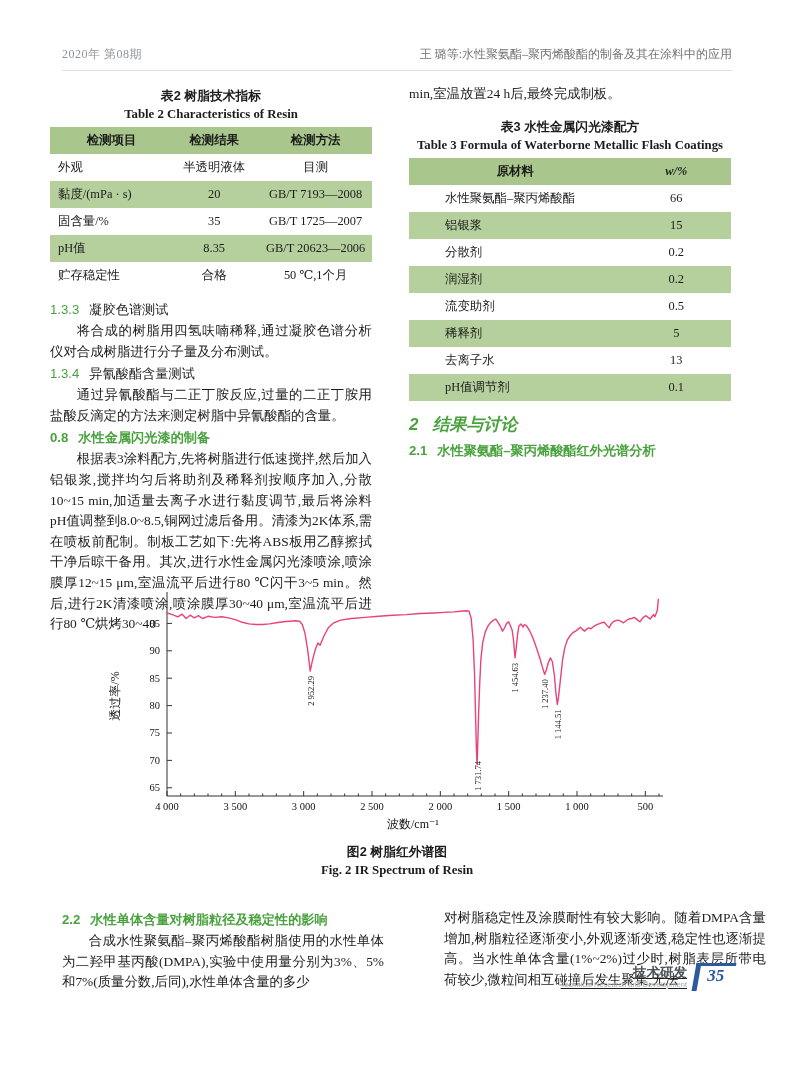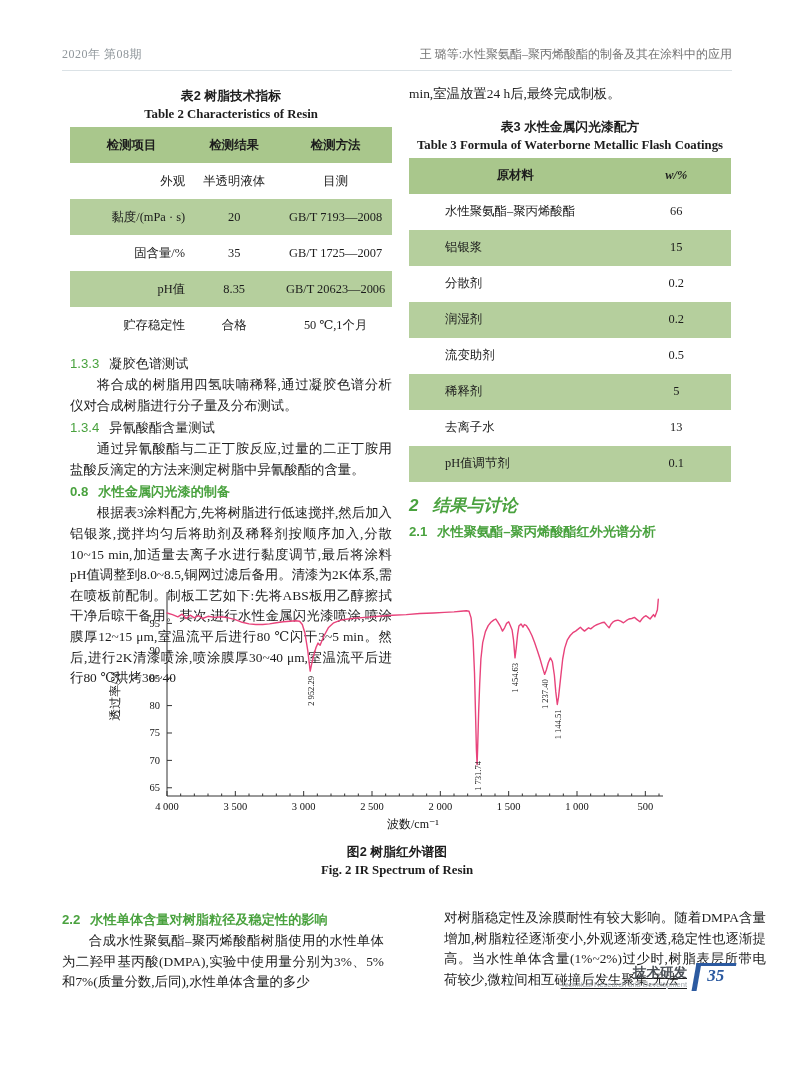--- a/index.html
+++ b/index.html
@@ -8,21 +8,21 @@
 
   
   .hdr { position:absolute; left:62px; right:62px; top:46px; display:flex;
          justify-content:space-between; align-items:flex-end;
          font-size:12px; padding-bottom:7px; border-bottom:1px solid #dbe2e6; }
   .hdr-left  { color:#8f969b; letter-spacing:.5px; }
   .hdr-right { color:#737373; }
 
   
   .col { position:absolute; width:322px; }
-  #col-left  { left:70px;  top:84px; }
+  #col-left  { left:50px;  top:84px; }
   #col-right { left:409px; top:84px; }
   #bottom-left  { left:62px;  top:908px; }
   #bottom-right { left:407px; top:908px;margin-left:37px; }
 
   .para { font-size:13.4px; line-height:20.6px; text-align:justify; }
   .indent { text-indent:2em; }
 
   .h-sub { font-family:"Liberation Sans","DejaVu Sans",sans-serif; font-size:13.2px;
            margin:3px 0 2px 0; color:#222; }
   .h-sub .num { color:#4aa23f; margin-right:10px; }
@@ -32,24 +32,24 @@
   .h-big { font-family:"Liberation Sans","DejaVu Sans",sans-serif; font-size:17px;
            font-weight:bold; color:#4aa23f; margin:12px 0 6px 0;font-style:italic; }
   .h-big .num { margin-right:14px; }
 
   
   .tbl-block { margin-bottom:12px; }
   .tbl-title-cn { text-align:center; font-family:"Liberation Sans","DejaVu Sans",sans-serif;
                   font-weight:bold; font-size:12.8px; margin-top:4px; }
   .tbl-title-en { text-align:center; font-weight:bold; font-size:12.8px; margin:2px 0 5px 0; }
   table.stripe { width:100%; border-collapse:collapse; font-size:12.4px; }
-  table.stripe td { height:36px; padding:0 4px; text-align:center; vertical-align:middle; }
+  table.stripe td { height:27px; padding:0 4px; text-align:center; vertical-align:middle; }
   table.stripe thead td { background:#a9c78c; font-weight:bold; }
   table.stripe tbody tr:nth-child(even) td { background:#b5cf9d; }
-  #table2 td:first-child { text-align:right; padding-left:8px; }
+  #table2 td:first-child { text-align:left; padding-left:8px; }
   #table2 thead td:first-child { text-align:center; }
   #table3 td:first-child { text-align:left; padding-left:36px; }
   #table3 thead td:first-child { text-align:center; padding-left:4px; }
   #table3 thead td:last-child { font-style:italic; }
 
   
   #figure { position:absolute; left:62px; top:586px; width:670px; }
   #ir-chart { display:block; margin:0 auto; }
   .caption-cn { text-align:center; font-family:"Liberation Sans","DejaVu Sans",sans-serif;
                 font-weight:bold; font-size:12.8px; margin-top:8px; }

